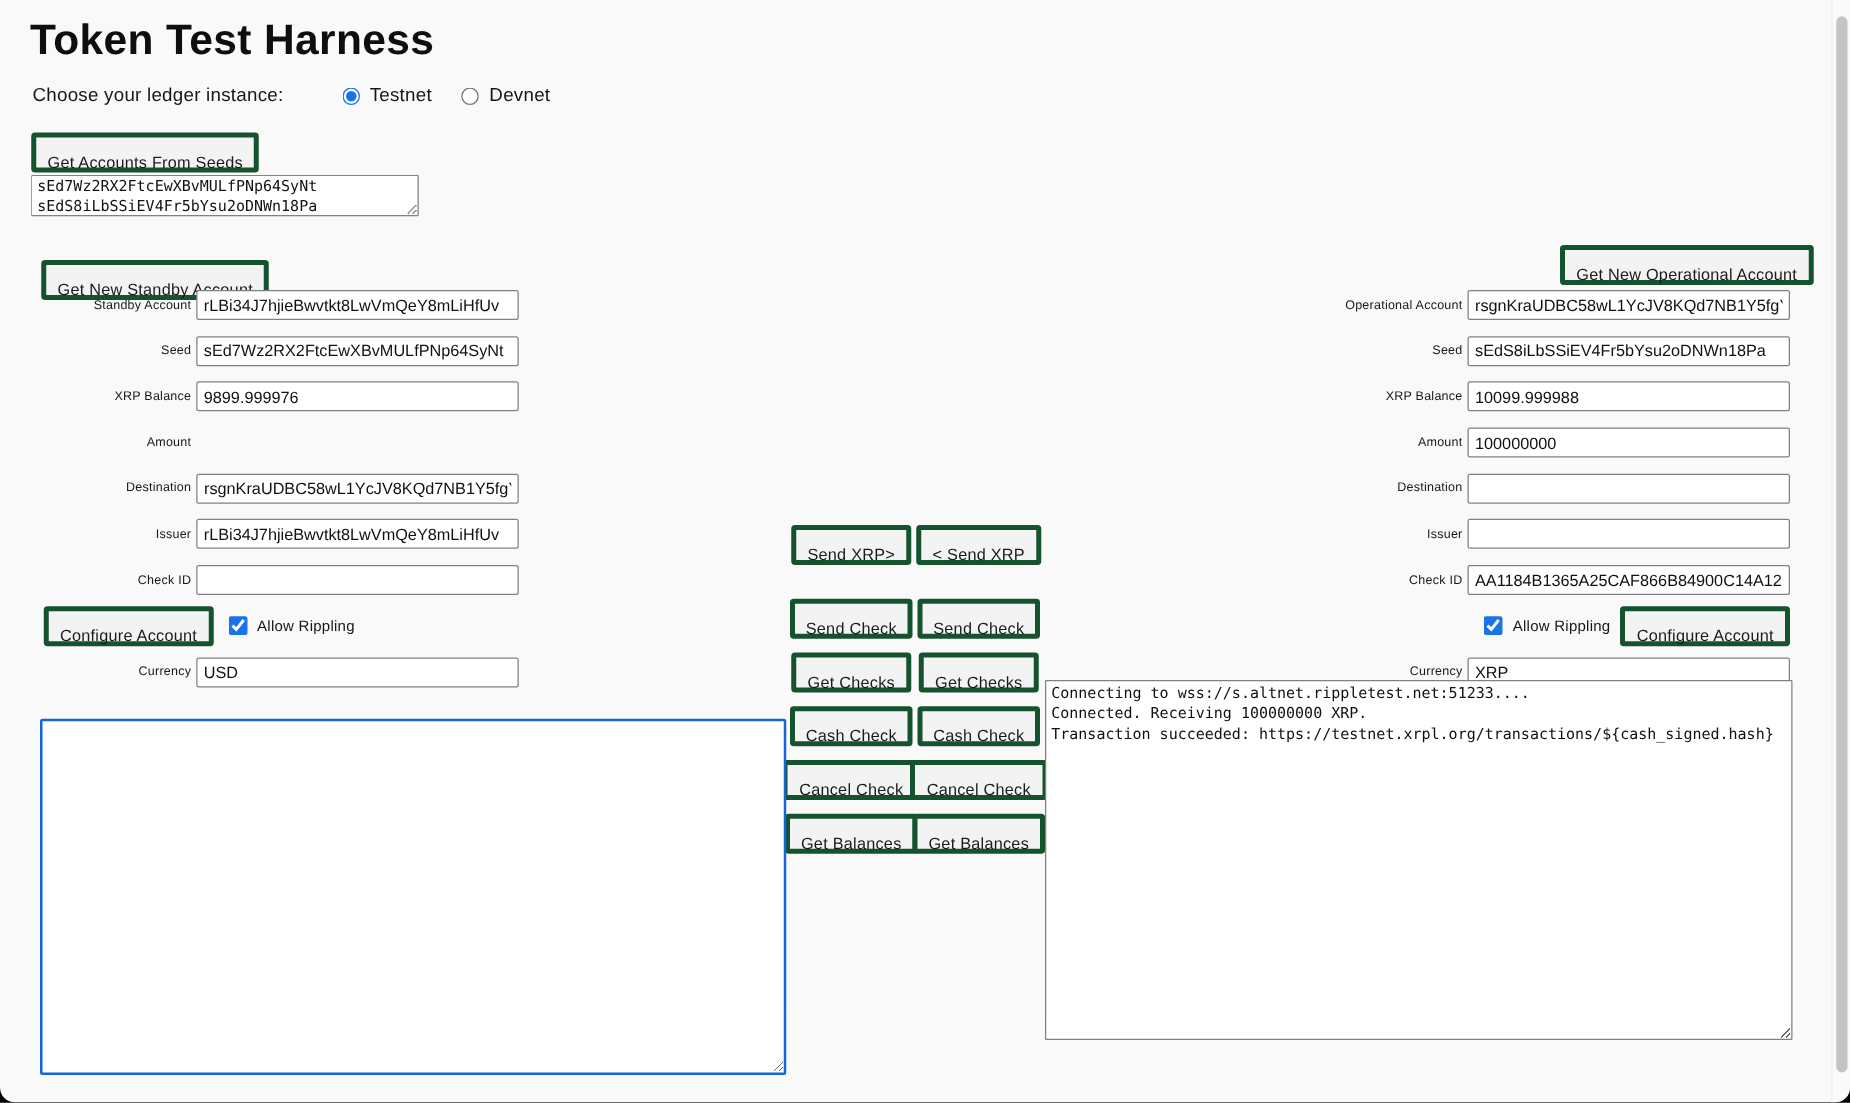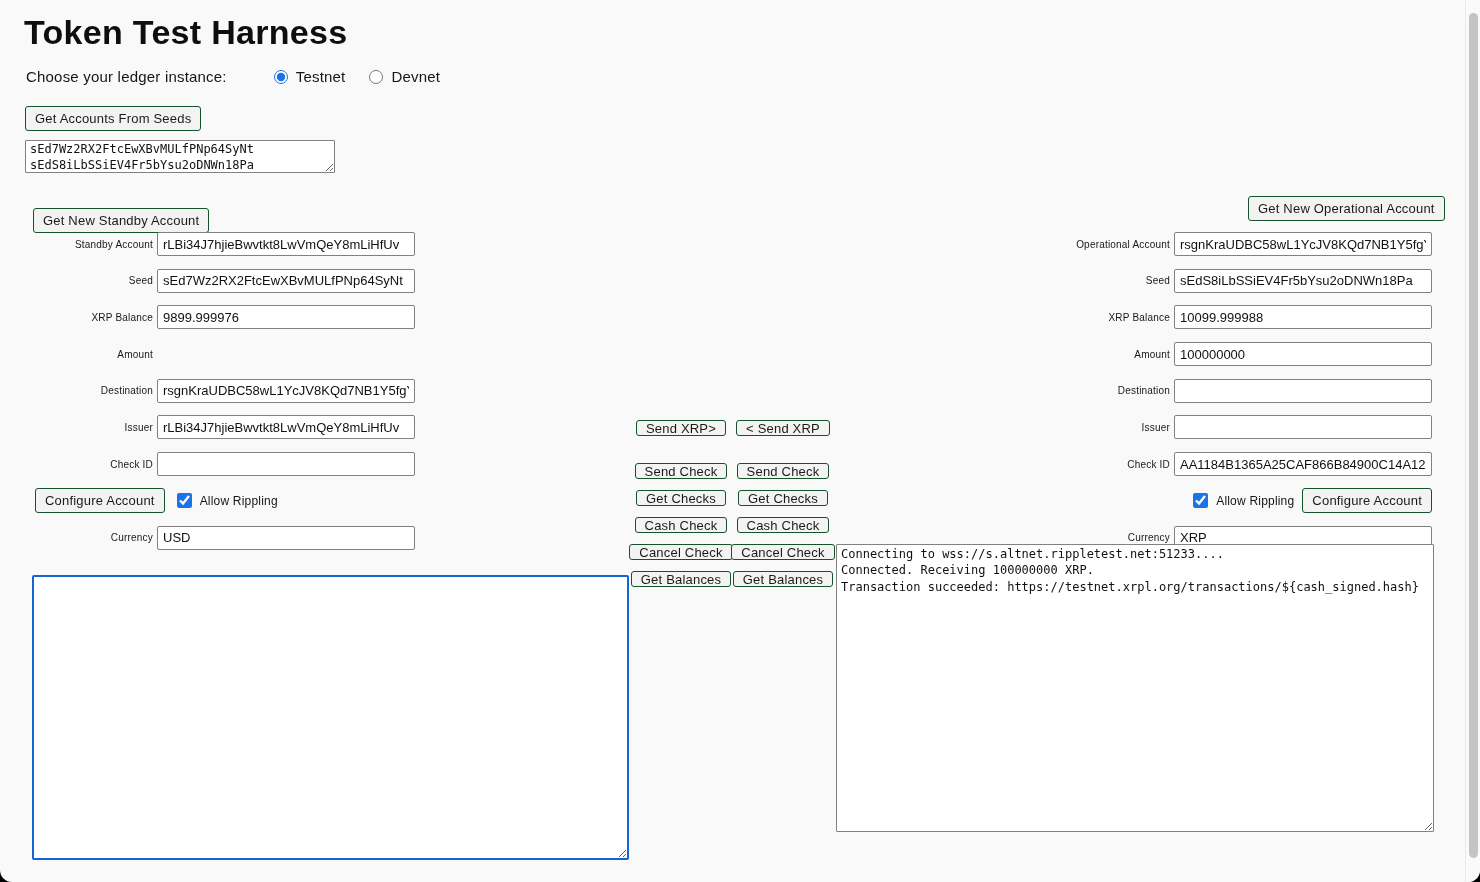--- a/index.html
+++ b/index.html
@@ -14,23 +14,23 @@
     position:absolute; left:24px; top:13px; margin:0;
     font-size:34px; font-weight:700; letter-spacing:0.3px; color:#0e0e0e;
   }
   .ledger-row { position:absolute; left:26px; top:68px; display:flex; align-items:center; font-size:15px; letter-spacing:0.2px; }
   .ledger-row .lbl { margin-right:47px; }
   .radio-opt { display:flex; align-items:center; margin-right:24px; }
   input[type="radio"] { width:14px; height:14px; margin:0 8px 0 0; accent-color:var(--accent); }
   input[type="checkbox"] { width:15px; height:15px; margin:0 8px 0 0; accent-color:var(--accent); }
 
   .btn {
-    background:#f3f3f3; border:1px solid #14532d; border-radius:3px;
+    background:#f3f3f3; border:4px solid #14532d; border-radius:3px;
     font-family:inherit; font-size:13px; letter-spacing:0.2px; color:#1a1a1a;
-    height:25px; padding:0 9px; cursor:pointer;
+    height:25px; padding:12px 9px; cursor:pointer;
   }
 
   textarea {
     font-family:"DejaVu Sans Mono","Liberation Mono",monospace;
     font-size:12px; line-height:15.5px;
     border:1px solid #818181; background:#fff; color:#111;
     box-sizing:border-box; padding:1px 4px; border-radius:1px;
   }
 
   #seeds-btn { position:absolute; left:25px; top:106px; }

